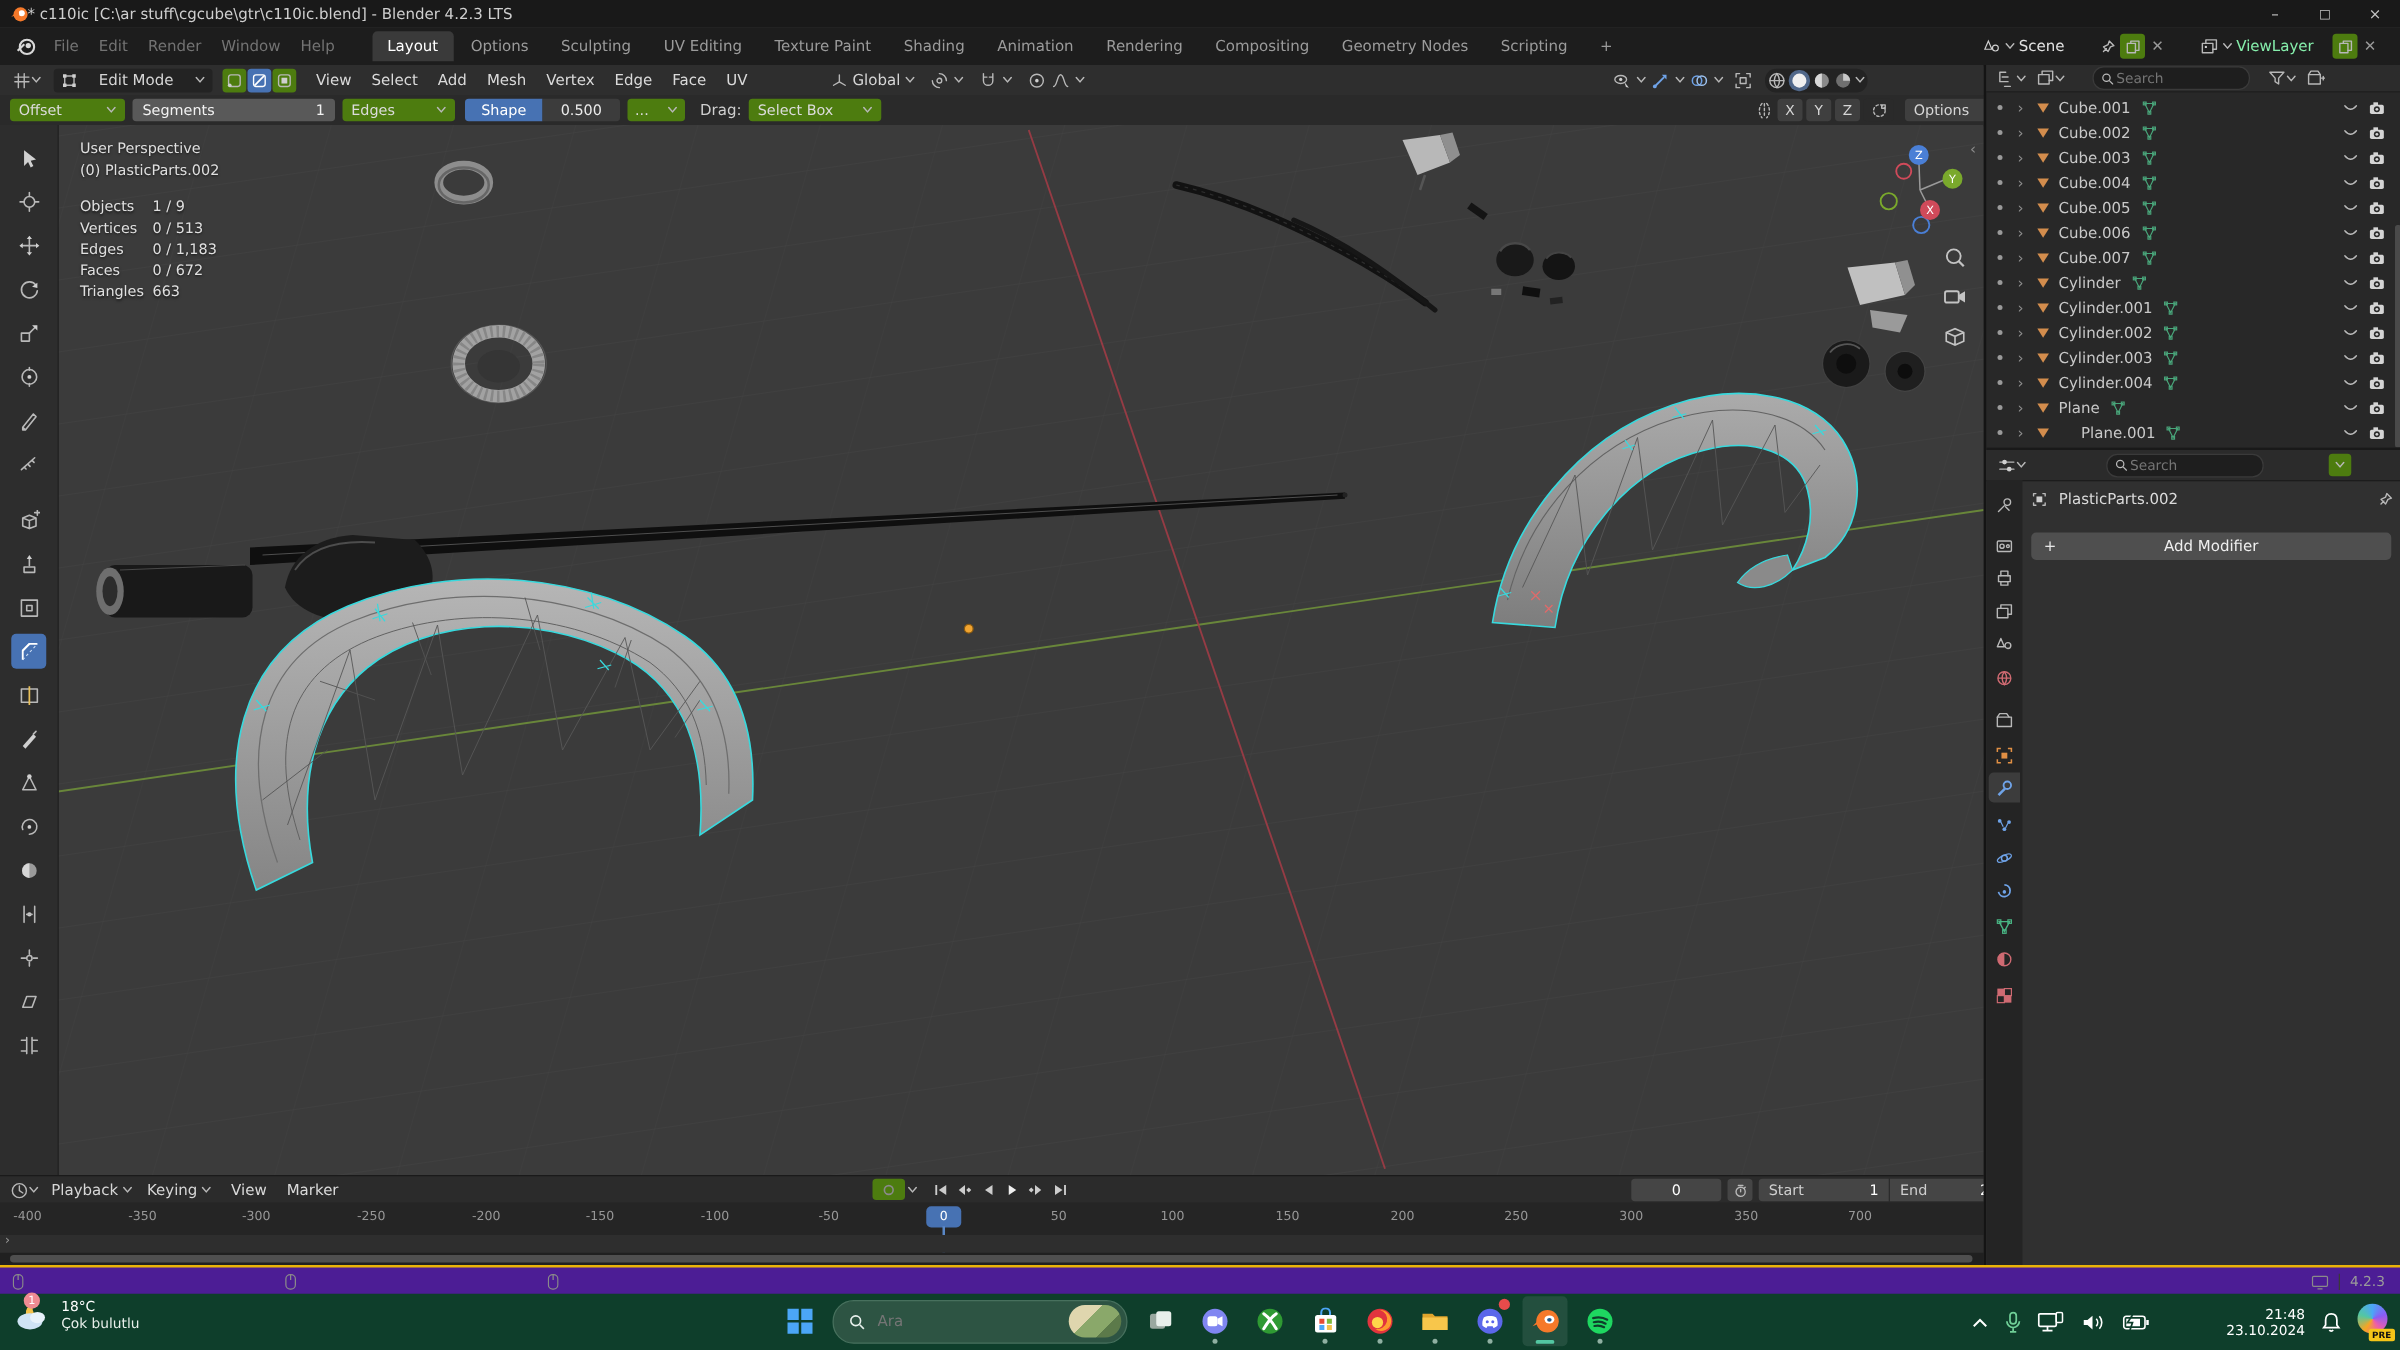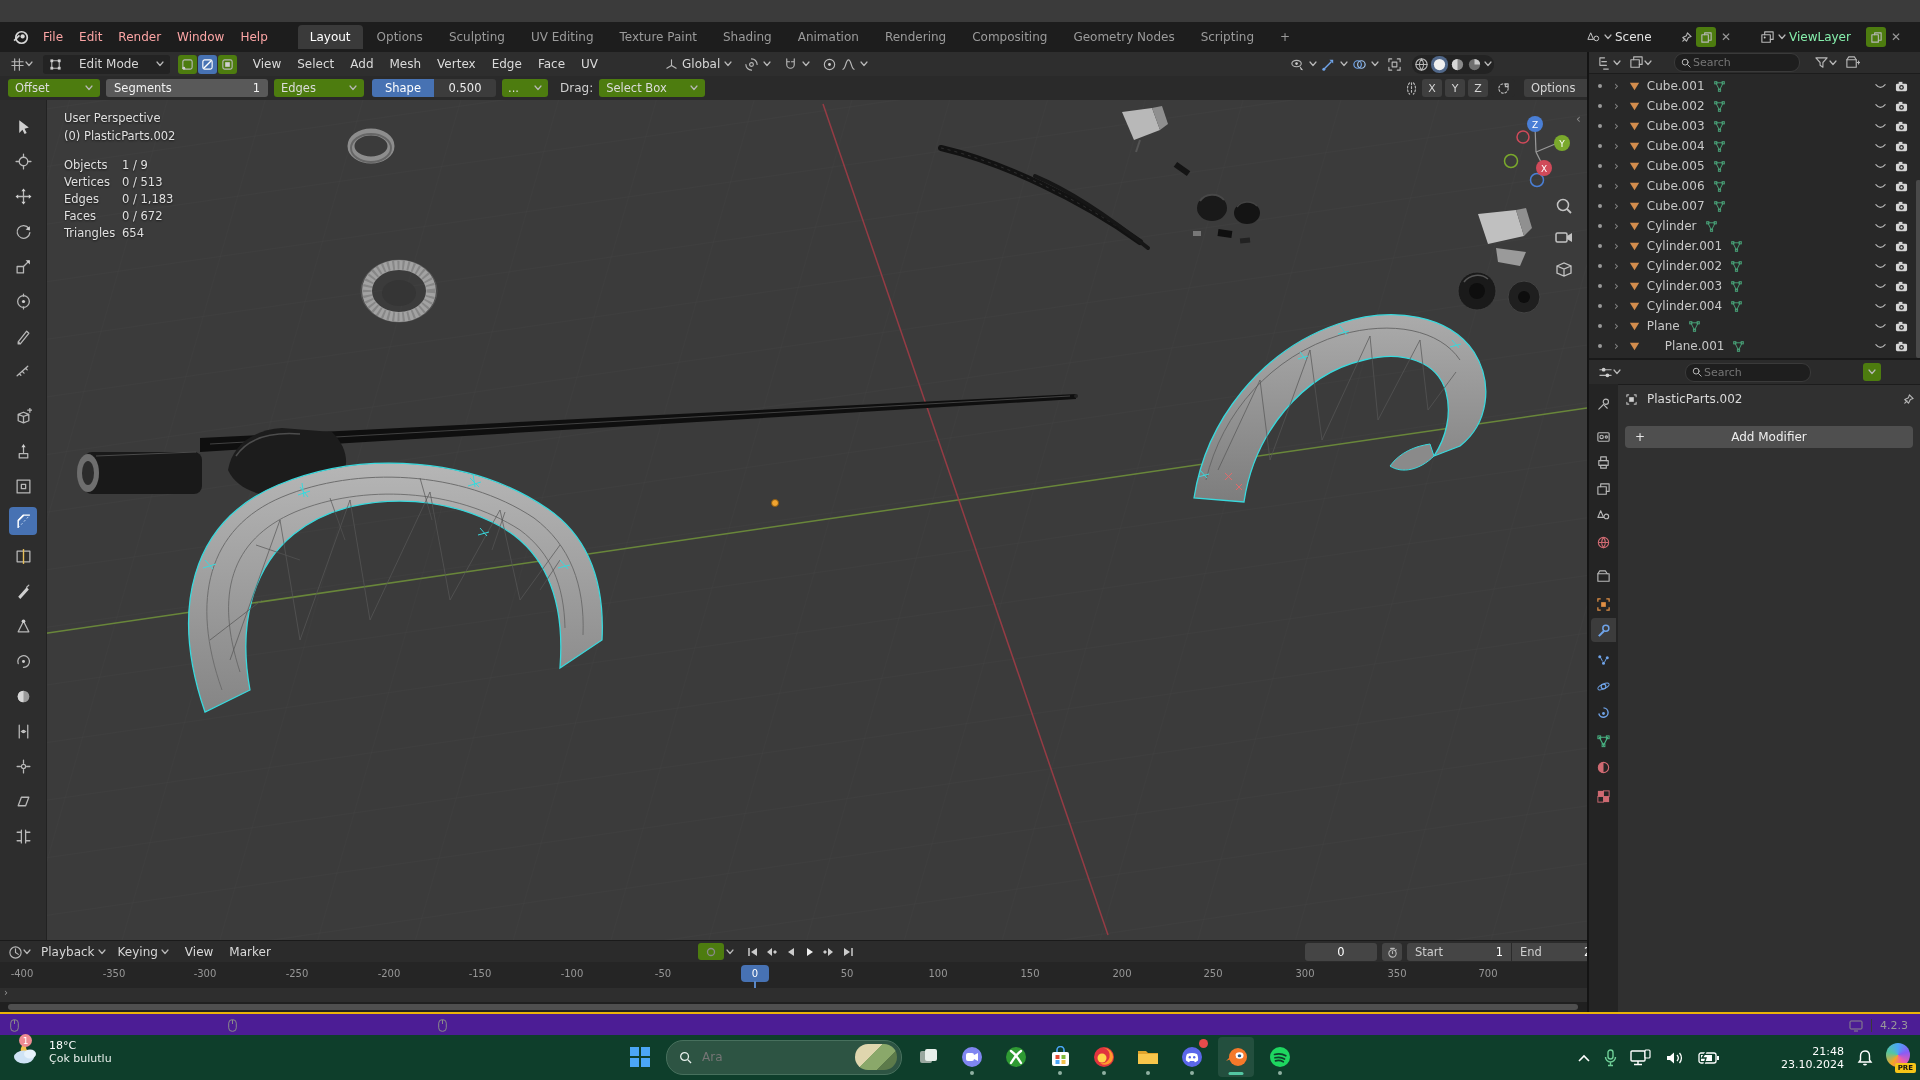--- a/index.html
+++ b/index.html
@@ -11,21 +11,21 @@
   .cv{width:8px;height:6px;flex:0 0 auto;}
   .st{stroke:#b8b8b8;fill:none;stroke-width:1.2;stroke-linecap:round;stroke-linejoin:round;}
   .ic16{width:15px;height:15px;}
   .ic14{width:13px;height:13px;}
   
   #titlebar{left:0;top:0;width:1920px;height:22px;background:#191919;display:flex;align-items:center;}
   #titlebar .t{color:#cfcfcf;font-size:12px;margin-left:8px;}
   .wbtn{width:40px;height:22px;display:flex;align-items:center;justify-content:center;color:#c4c4c4;font-size:12px;}
   
   #topbar{left:0;top:22px;width:1920px;height:30px;background:#1d1d1d;border-bottom:1px solid #141414;}
-  .menu{padding:4px 8px;color:#fca5a5;}
+  .menu{padding:4px 8px;color:#737373;}
   .tab{padding:5px 12px;color:#9b9b9b;border-radius:4px 4px 0 0;white-space:nowrap;}
   .tab.active{background:#3a3a3a;color:#fff;}
   
   #vph{left:0;top:52px;width:1587px;height:24px;background:#2e2e2e;border-bottom:1px solid #232323;}
   #vpt{left:0;top:76px;width:1587px;height:24px;background:#2a2a2a;border-bottom:1px solid #202020;}
   .hmenu{padding:3px 8px;color:#dadada;}
   .field{height:18px;border-radius:3px;display:flex;align-items:center;font-size:11.5px;}
   
   #toolbar{left:0;top:100px;width:46px;height:840px;background:#2d2d2d;border-right:1px solid #222;}
   .tool{position:absolute;left:9px;width:28px;height:28px;border-radius:4px;display:flex;align-items:center;justify-content:center;}
@@ -55,20 +55,33 @@
   #taskbar{left:0;top:1035px;width:1920px;height:45px;background:#0e3e2b;}
   .app{width:36px;height:40px;display:flex;align-items:center;justify-content:center;position:relative;border-radius:4px;}
   .appdot{position:absolute;bottom:2px;left:50%;transform:translateX(-50%);width:4px;height:4px;border-radius:2px;background:#8fb0a2;}
   .tray{color:#fff;margin-left:48px;}
 </style>
 </head>
 <body>
 
 <div id="root">
 
+  <div class="abs" id="titlebar">
+    <svg class="abs" style="left:8px;top:4px;width:15px;height:15px" viewBox="0 0 16 16">
+      <circle cx="9" cy="8" r="6" fill="#f5792a"></circle>
+        <circle cx="10" cy="7" r="2.6" fill="#fff"></circle>
+        <path d="M1,10 L7,5 8,8 Z" fill="#f5792a"></path>
+    </svg>
+    <span class="t" style="margin-left:22px">* c110ic [C:\ar stuff\cgcube\gtr\c110ic.blend] - Blender 4.2.3 LTS</span>
+    <div class="abs row" style="right:0;top:0">
+      <div class="wbtn">–</div>
+      <div class="wbtn" style="font-size:10px">□</div>
+      <div class="wbtn">×</div>
+    </div>
+  </div>
 
   <div class="abs" id="topbar">
     <div class="row" style="height:30px">
       <svg style="margin-left:12px;width:17px;height:17px" viewBox="0 0 16 16">
         <circle cx="9" cy="8" r="5.4" fill="none" stroke="#d8d8d8" stroke-width="1.6"></circle>
           <circle cx="10" cy="7" r="2" fill="#d8d8d8"></circle>
           <path d="M2,11 L7,6" stroke="#d8d8d8" stroke-width="1.6"></path>
       </svg>
       <span class="menu" style="margin-left:6px">File</span>
       <span class="menu">Edit</span>
@@ -592,21 +605,21 @@
       <div class="row" style="height:17px">
           <span class="ovl" style="width:58px">Edges</span>
           <span class="ovl">0 / 1,183</span>
         </div>
       <div class="row" style="height:17px">
           <span class="ovl" style="width:58px">Faces</span>
           <span class="ovl">0 / 672</span>
         </div>
       <div class="row" style="height:17px">
           <span class="ovl" style="width:58px">Triangles</span>
-          <span class="ovl">654</span>
+          <span class="ovl">663</span>
         </div>
     </div>
   </div>
 
   <svg class="abs" style="left:1496px;top:108px" width="80" height="84" viewBox="0 0 80 84">
     <g stroke="#9a9a9a" stroke-width="1.2">
       <line x1="40" y1="44" x2="39" y2="18"></line>
         <line x1="40" y1="44" x2="64" y2="34"></line>
         <line x1="40" y1="44" x2="47" y2="58"></line>
     </g>

